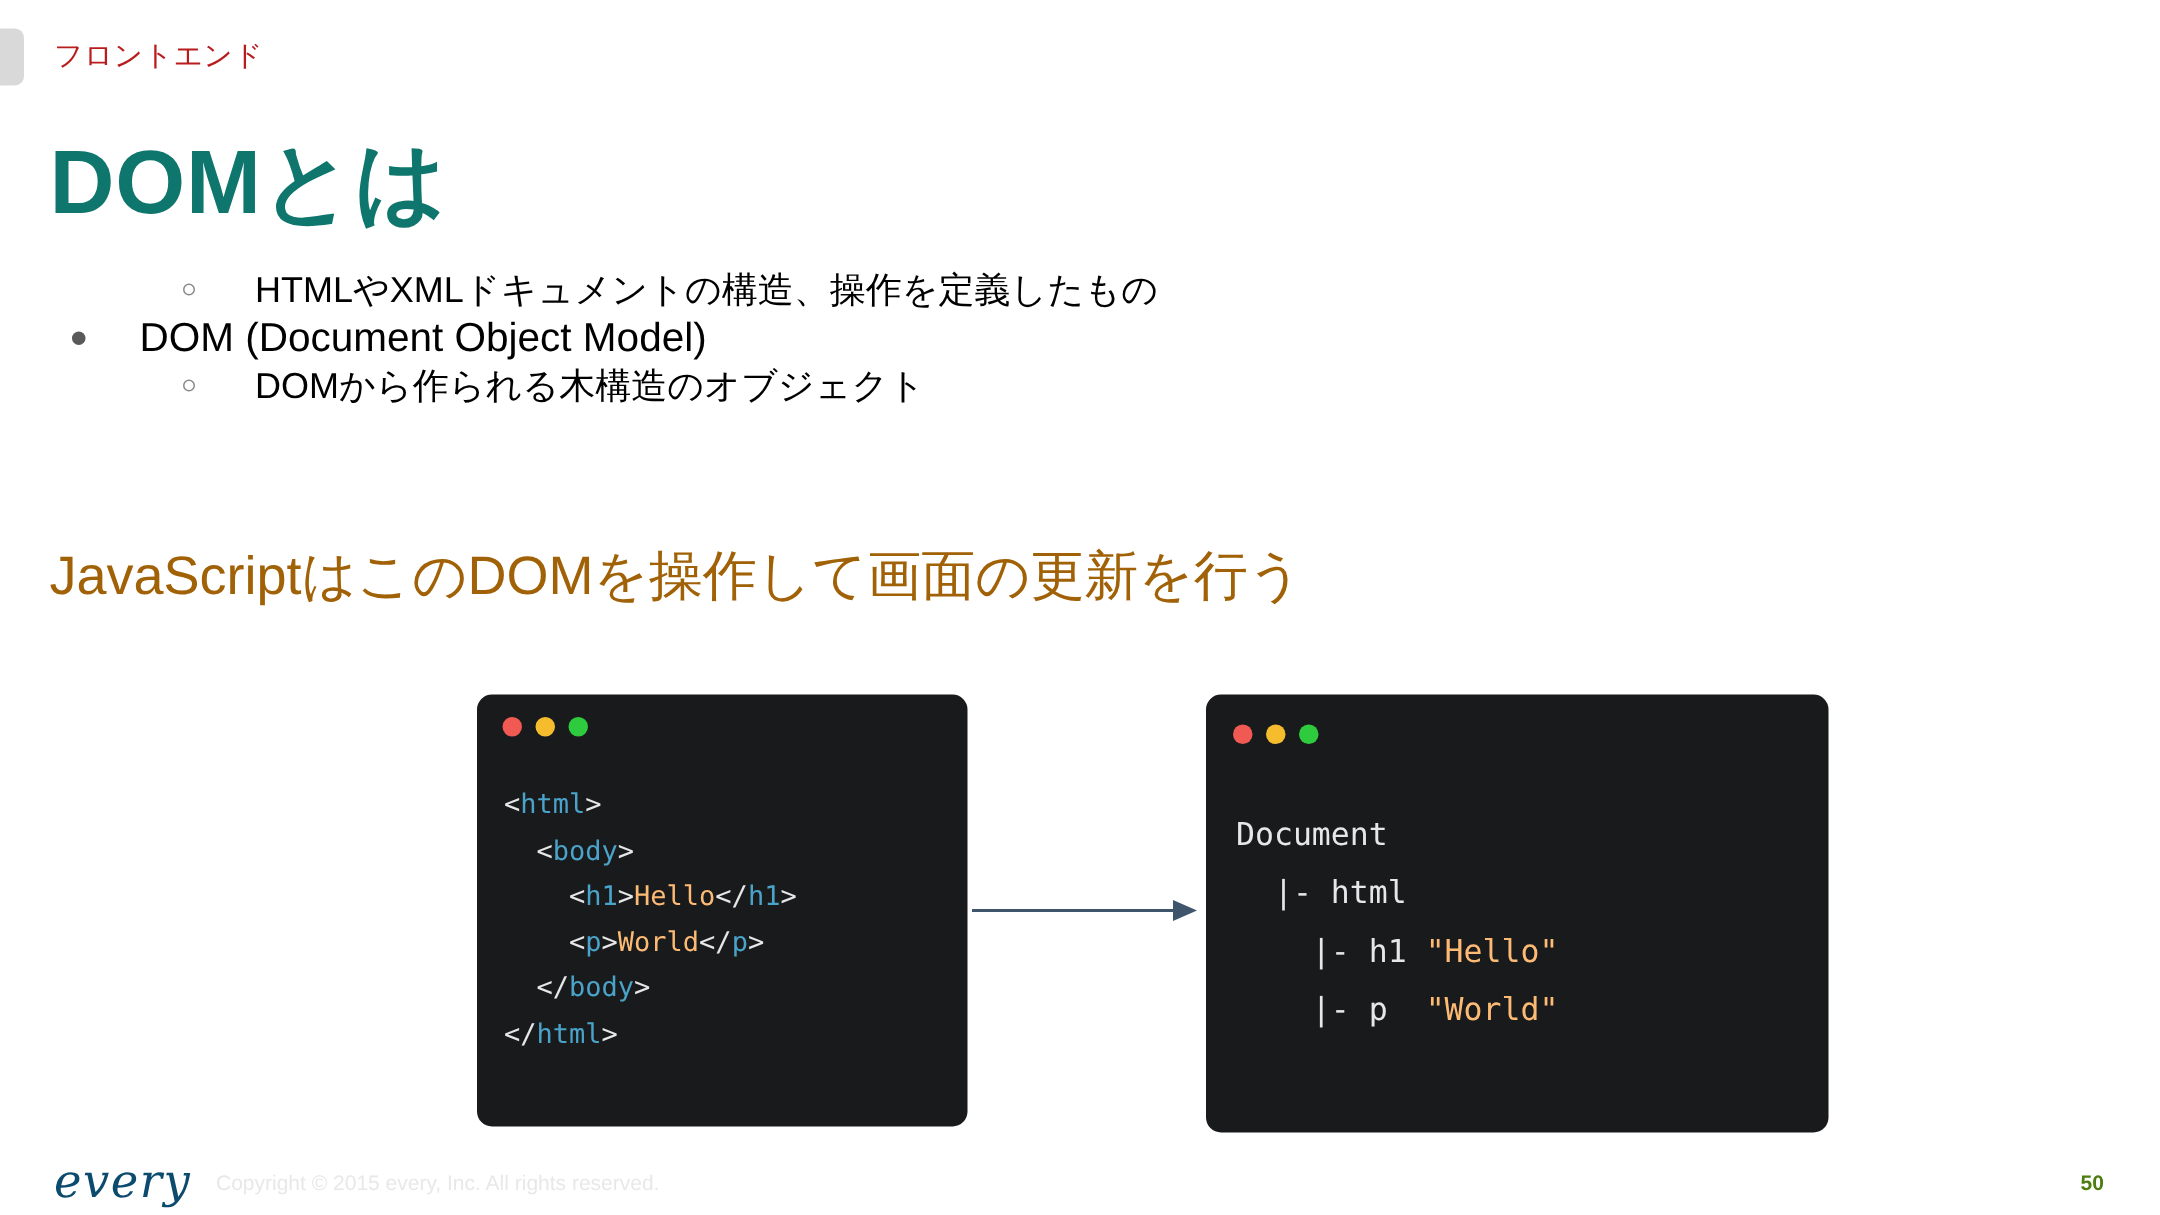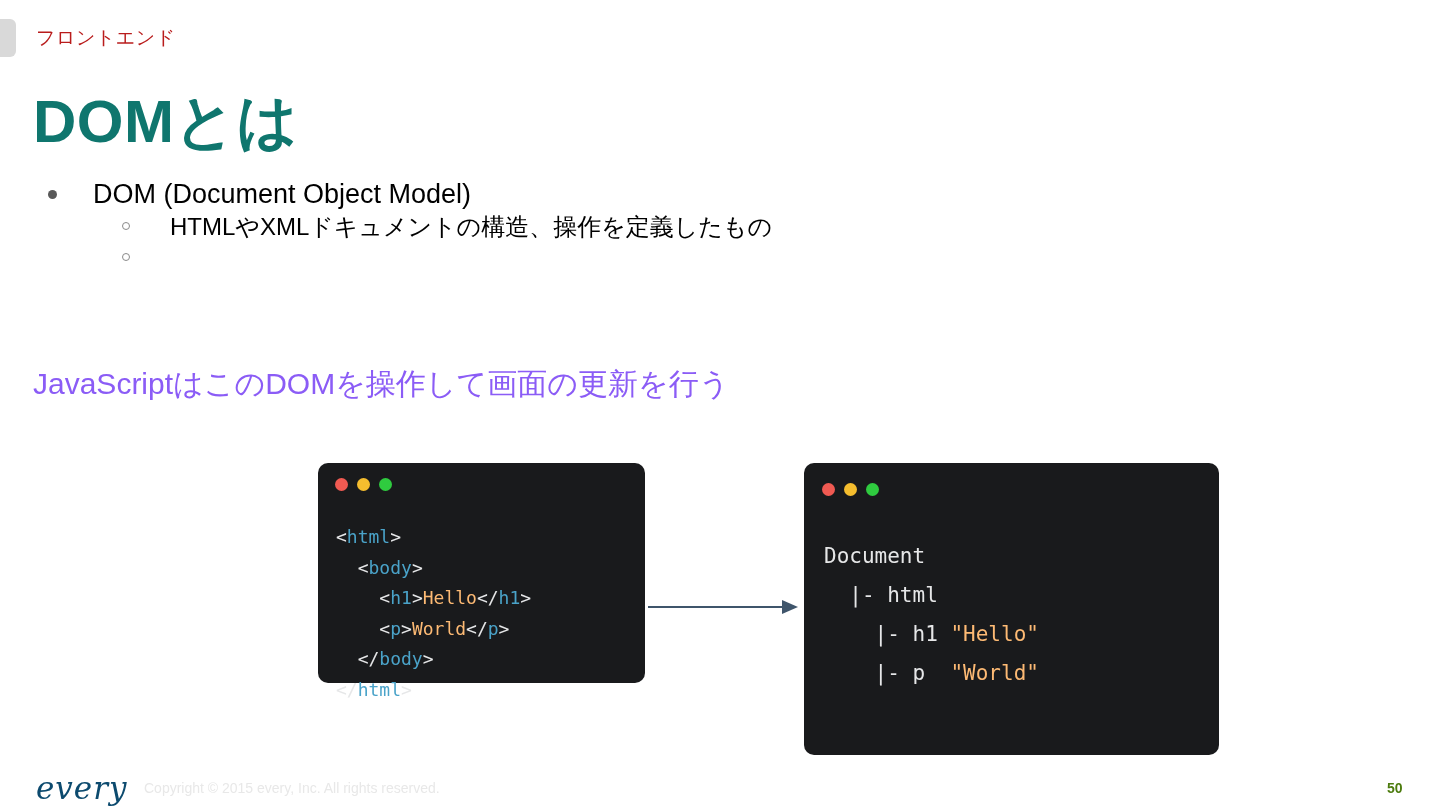--- a/index.html
+++ b/index.html
@@ -89,34 +89,34 @@
     line-height: 31px;
     color: #000000;
     margin-left: 40px;
     white-space: nowrap;
   }
 
   .lead-line {
     position: absolute;
     left: 33px;
     top: 364px;
-    font-size: 30px;
+    font-size: 36px;
     line-height: 40px;
-    color: #8b5cf6;
+    color: #a16207;
     white-space: nowrap;
   }
 
   
   .win {
     position: absolute;
     background: #191a1c;
     border-radius: 10px;
     box-sizing: border-box;
   }
-  .win-left  { left: 318px; top: 463px; width: 327px; height: 220px; }
+  .win-left  { left: 318px; top: 463px; width: 327px; height: 288px; }
   .win-right { left: 804px; top: 463px; width: 415px; height: 292px; }
 
   .dots {
     position: absolute;
     display: flex;
     gap: 9px;
   }
   .win-left  .dots { left: 17px; top: 15px; }
   .win-right .dots { left: 18px; top: 20px; }
   .dot { width: 13px; height: 13px; border-radius: 50%; }
@@ -201,30 +201,31 @@
   }
 </style>
 </head>
 <body>
 
 <div class="corner-badge"></div>
 <div class="kicker">フロントエンド</div>
 <div class="deck-title">DOMとは</div>
 
 <div class="bullets" id="bullet-list">
+    <div class="b-row lvl2">
+      <span class="marker-hollow"></span>
+      <span class="b-text-2">HTMLやXMLドキュメントの構造、操作を定義したもの</span>
+    </div>
     <div class="b-row lvl1">
       <span class="marker-filled"></span>
       <span class="b-text-1">DOM (Document Object Model)</span>
     </div>
     <div class="b-row lvl2">
       <span class="marker-hollow"></span>
-      <span class="b-text-2">HTMLやXMLドキュメントの構造、操作を定義したもの</span>
-    </div>
-    <div class="b-row lvl2">
-      <span class="marker-hollow"></span>
+      <span class="b-text-2">DOMから作られる木構造のオブジェクト</span>
     </div>
   </div>
 
 <div class="lead-line">JavaScriptはこのDOMを操作して画面の更新を行う</div>
 
 <div class="win win-left">
   <div class="dots">
     <span class="dot red"></span>
     <span class="dot yellow"></span>
     <span class="dot green"></span>

